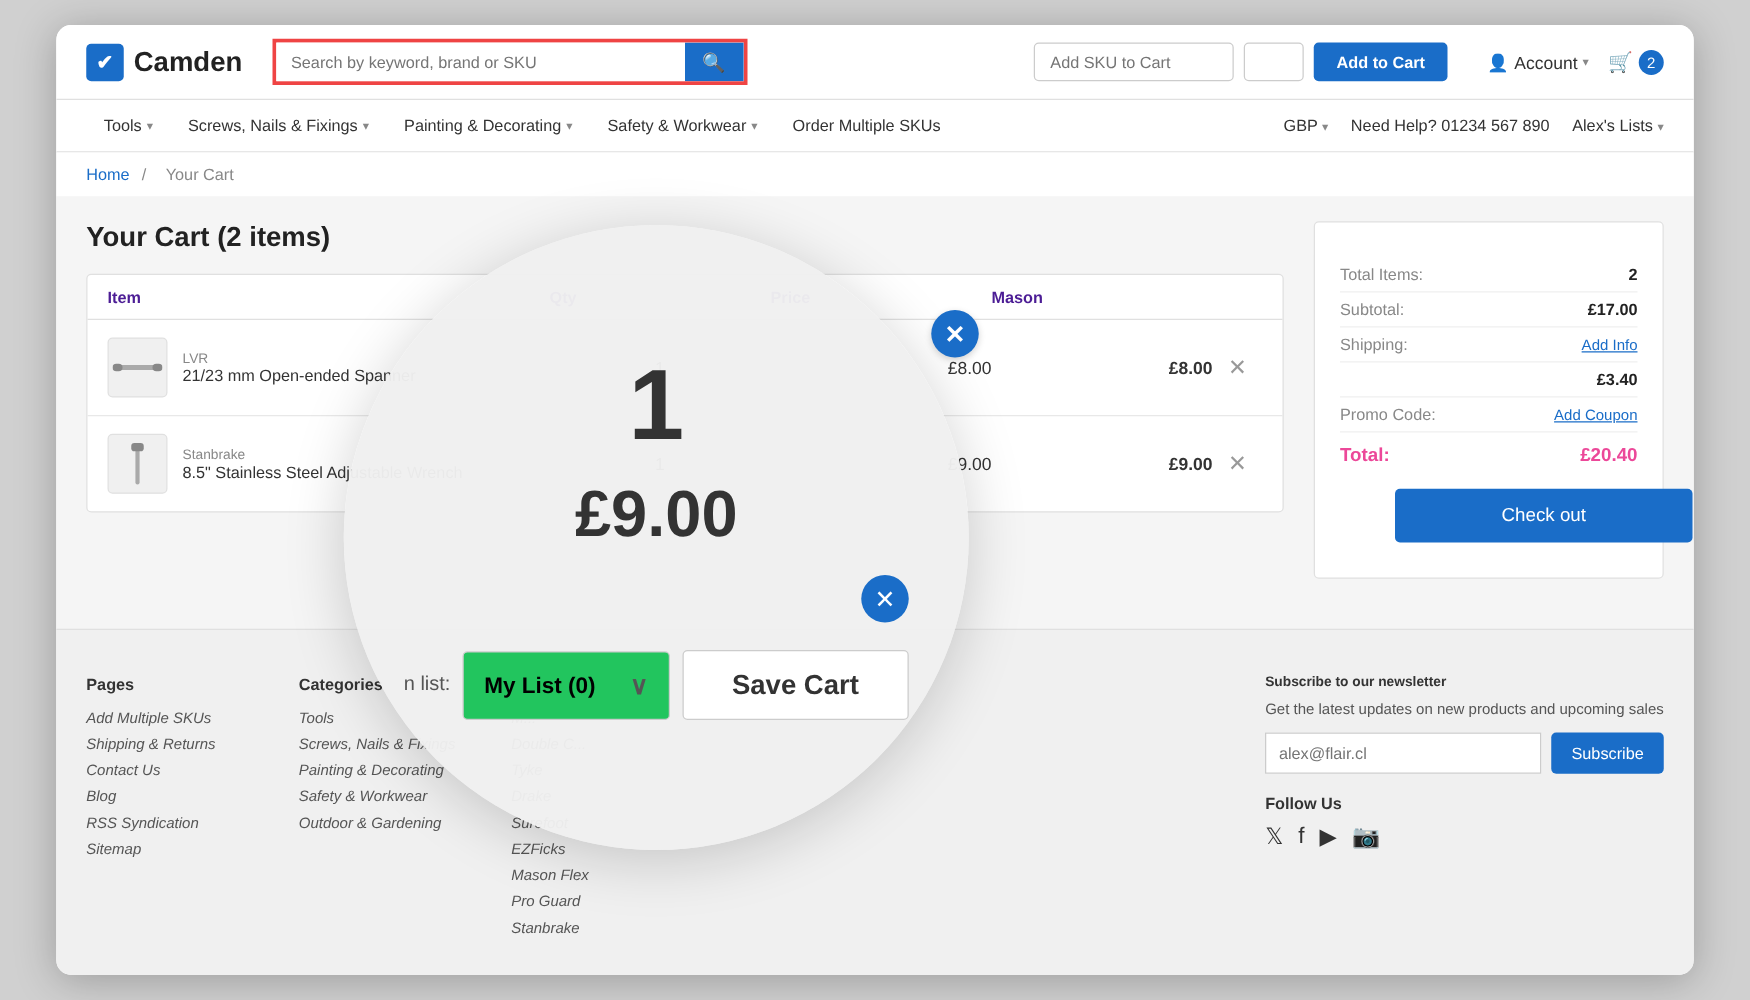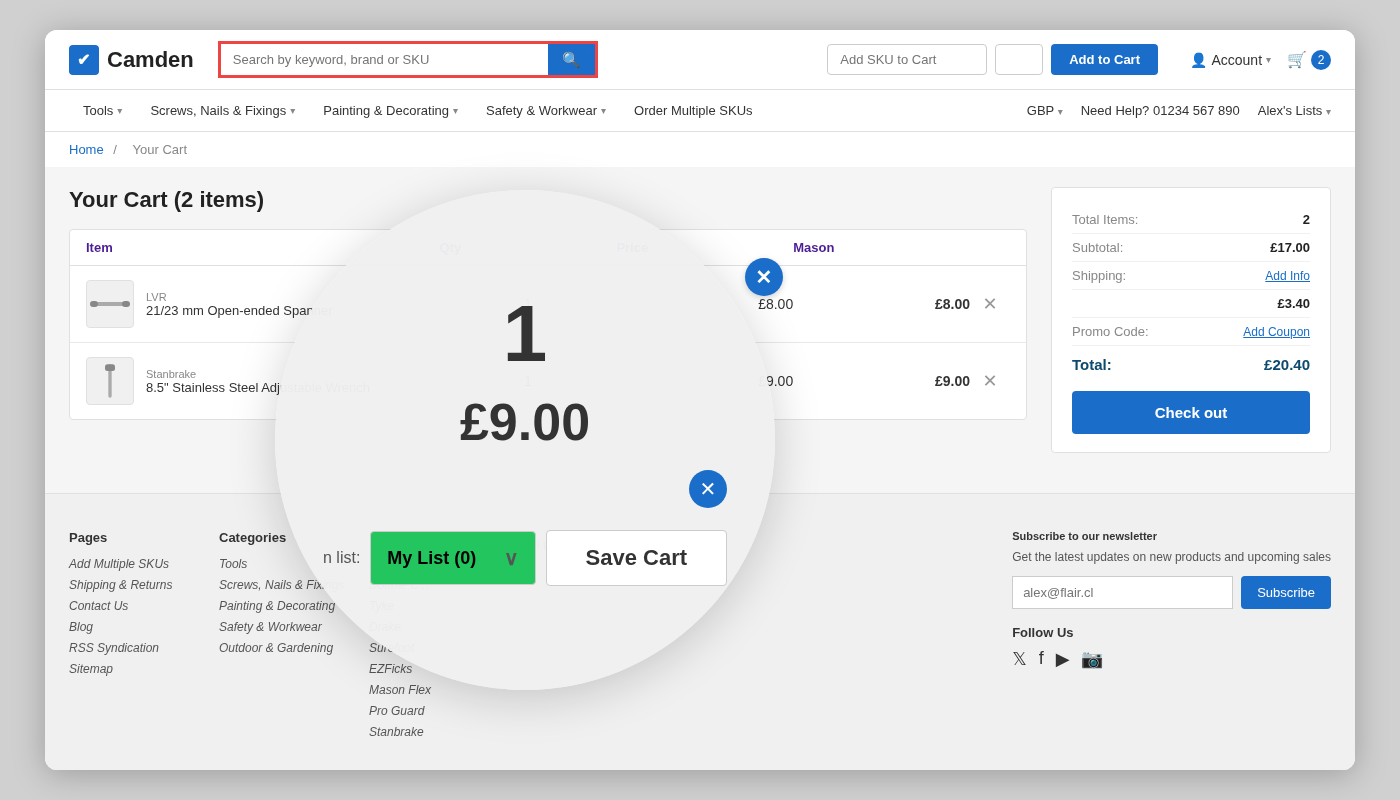--- a/index.html
+++ b/index.html
@@ -48,31 +48,31 @@
     .item-img svg { width: 40px; height: 40px; }
     .item-brand { font-size: 11px; color: #888; }
     .item-name { font-size: 13px; color: #333; }
     .item-qty { font-size: 14px; color: #333; text-align: center; }
     .item-price { font-size: 14px; color: #333; text-align: right; }
     .item-total { font-size: 14px; color: #333; text-align: right; font-weight: bold; }
     .remove-btn { background: none; border: none; color: #999; cursor: pointer; font-size: 18px; text-align: center; }
 
     
     .summary-section { width: 280px; min-width: 260px; }
-    .summary-box { background: #fff; border: 1px solid #e0e0e0; border-radius: 4px; padding: 18px 20px; }
+    .summary-box { background: #fff; border: 1px solid #e0e0e0; border-radius: 4px; padding: 28px 20px; }
     .summary-row { display: flex; justify-content: space-between; align-items: center; padding: 6px 0; font-size: 13px; color: #444; border-bottom: 1px solid #f0f0f0; }
     .summary-row:last-child { border-bottom: none; }
     .summary-label { color: #888; }
     .summary-value { font-weight: bold; color: #222; }
     .summary-link { color: #1a6dc8; text-decoration: underline; cursor: pointer; font-size: 12px; }
-    .summary-total-row { display: flex; justify-content: space-between; align-items: center; padding: 10px 0 4px; font-size: 15px; font-weight: bold; color: #0c4a6e; }
-    .checkout-btn { background: #1a6dc8; color: #fff; border: none; border-radius: 4px; width: 100%; padding: 13px; font-size: 15px; font-weight: bold; cursor: pointer; margin-top: 14px; }
-
-    
-    .footer { background: #f0f0f0; padding: 36px 24px 24px; display: flex; gap: 20px; flex-wrap: wrap; border-top: 1px solid #e0e0e0; }
+    .summary-total-row { display: flex; justify-content: space-between; align-items: center; padding: 10px 0 4px; font-size: 15px; font-weight: bold; color: #ec4899; }
+    .checkout-btn { background: #1a6dc8; color: #fff; border: none; border-radius: 4px; width: 100%; padding: 13px; font-size: 15px; font-weight: normal; cursor: pointer; margin-top: 14px; margin-left: 44px; }
+
+    
+    .footer { background: #f0f0f0; padding: 36px 24px 24px; display: flex; gap: 40px; flex-wrap: wrap; border-top: 1px solid #e0e0e0; }
     .footer-col { min-width: 130px; }
     .footer-col h4 { font-size: 13px; font-weight: bold; color: #333; margin-bottom: 12px; }
     .footer-col a { display: block; font-size: 12px; color: #555; text-decoration: none; margin-bottom: 7px; font-style: italic; }
     .footer-right { margin-left: auto; min-width: 280px; }
     .footer-right h4 { font-size: 11px; font-weight: bold; color: #333; margin-bottom: 8px; }
     .footer-right p { font-size: 12px; color: #555; margin-bottom: 12px; }
     .newsletter-row { display: flex; gap: 8px; margin-bottom: 16px; }
     .newsletter-input { flex: 1; border: 1px solid #ccc; border-radius: 0; padding: 8px 10px; font-size: 13px; }
     .subscribe-btn { background: #1a6dc8; color: #fff; border: none; border-radius: 4px; padding: 8px 16px; font-size: 13px; cursor: pointer; }
     .follow-us { font-size: 13px; font-weight: bold; color: #333; margin-bottom: 8px; }

